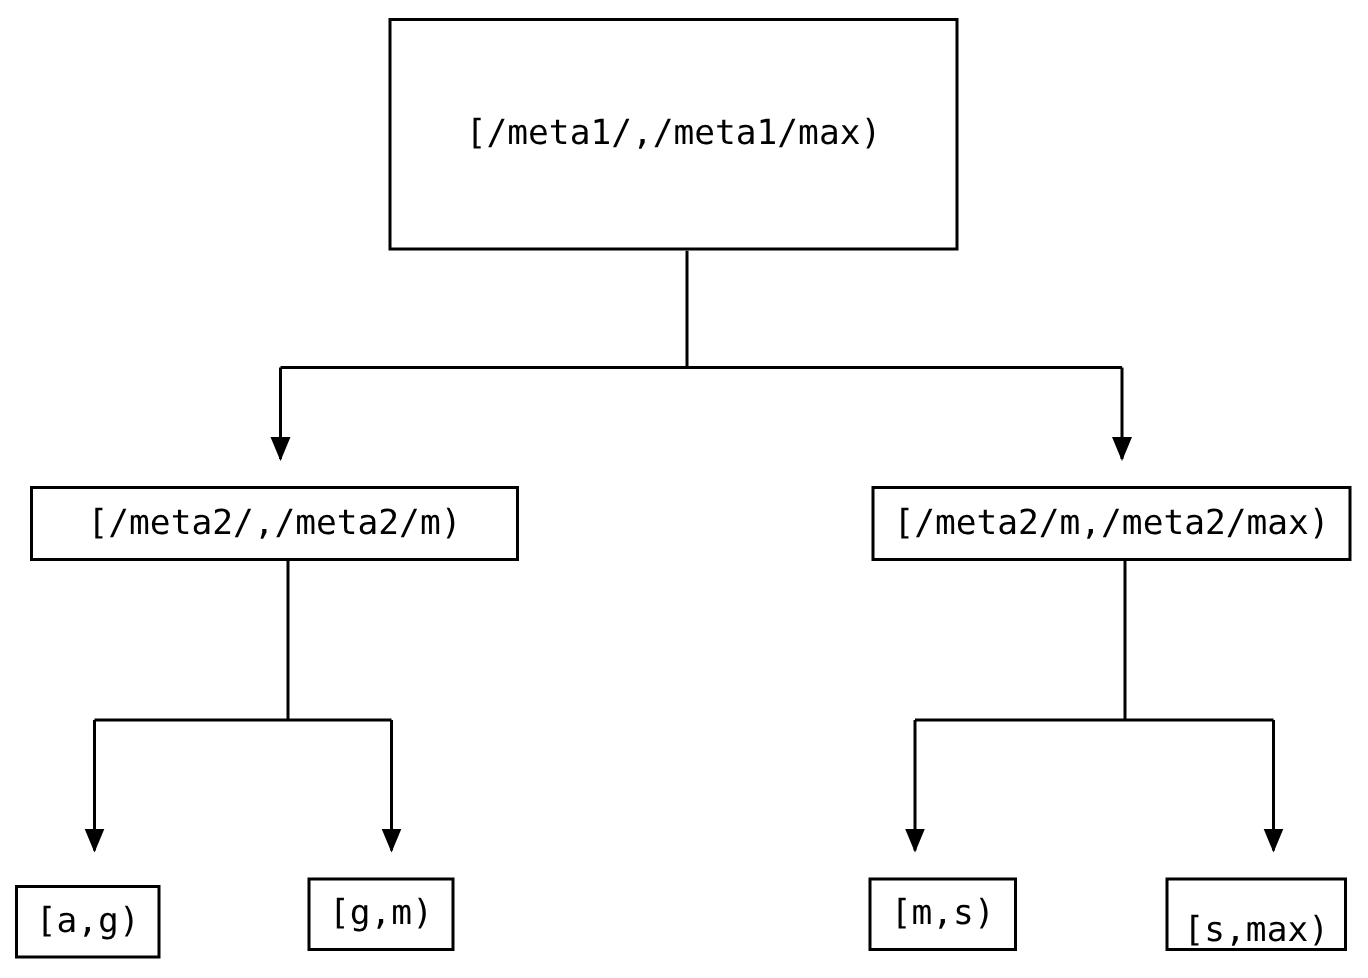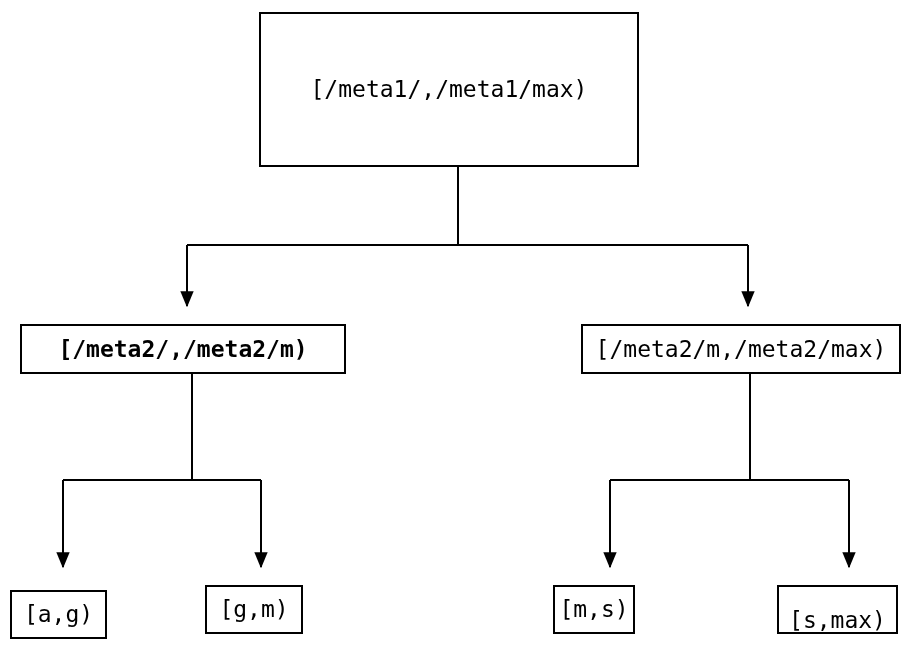--- a/index.html
+++ b/index.html
@@ -76,37 +76,37 @@
     <path d="M 750 374 L 750 480" fill="none" stroke="#000000" stroke-width="2"></path>
     <path d="M 610 480 L 849 480" fill="none" stroke="#000000" stroke-width="2"></path>
     <path d="M 610 480 L 610 567" fill="none" stroke="#000000" stroke-width="2" marker-end="url(#arrowhead)"></path>
     <path d="M 849 480 L 849 567" fill="none" stroke="#000000" stroke-width="2" marker-end="url(#arrowhead)"></path>
   </svg>
 
   <div class="node-box" id="node-root" style="left: 259px; top: 12px; width: 380px; height: 155px;">
     <span class="node-label">[/meta1/,/meta1/max)</span>
   </div>
 
-  <div class="node-box" id="node-level2_left" style="left: 20px; top: 324px; width: 326px; height: 50px; font-weight: bold;">
+  <div class="node-box" id="node-level2_left" style="left: 20px; top: 324px; width: 326px; height: 50px;">
     <span class="node-label">[/meta2/,/meta2/m)</span>
   </div>
 
   <div class="node-box" id="node-level2_right" style="left: 581px; top: 324px; width: 320px; height: 50px;">
     <span class="node-label">[/meta2/m,/meta2/max)</span>
   </div>
 
   <div class="node-box" id="node-leaf_a_g" style="left: 10px; top: 590px; width: 97px; height: 49px;">
     <span class="node-label">[a,g)</span>
   </div>
 
   <div class="node-box" id="node-leaf_g_m" style="left: 205px; top: 585px; width: 98px; height: 49px;">
     <span class="node-label">[g,m)</span>
   </div>
 
-  <div class="node-box" id="node-leaf_m_s" style="left: 553px; top: 585px; width: 82px; height: 49px; text-align: right;">
+  <div class="node-box" id="node-leaf_m_s" style="left: 579px; top: 585px; width: 99px; height: 49px; text-align: right;">
     <span class="node-label">[m,s)</span>
   </div>
 
   <div class="node-box" id="node-leaf_s_max" style="left: 777px; top: 585px; width: 121px; height: 49px; align-items: flex-end;">
     <span class="node-label">[s,max)</span>
   </div>
 
 </div>
 
 </body></html>

